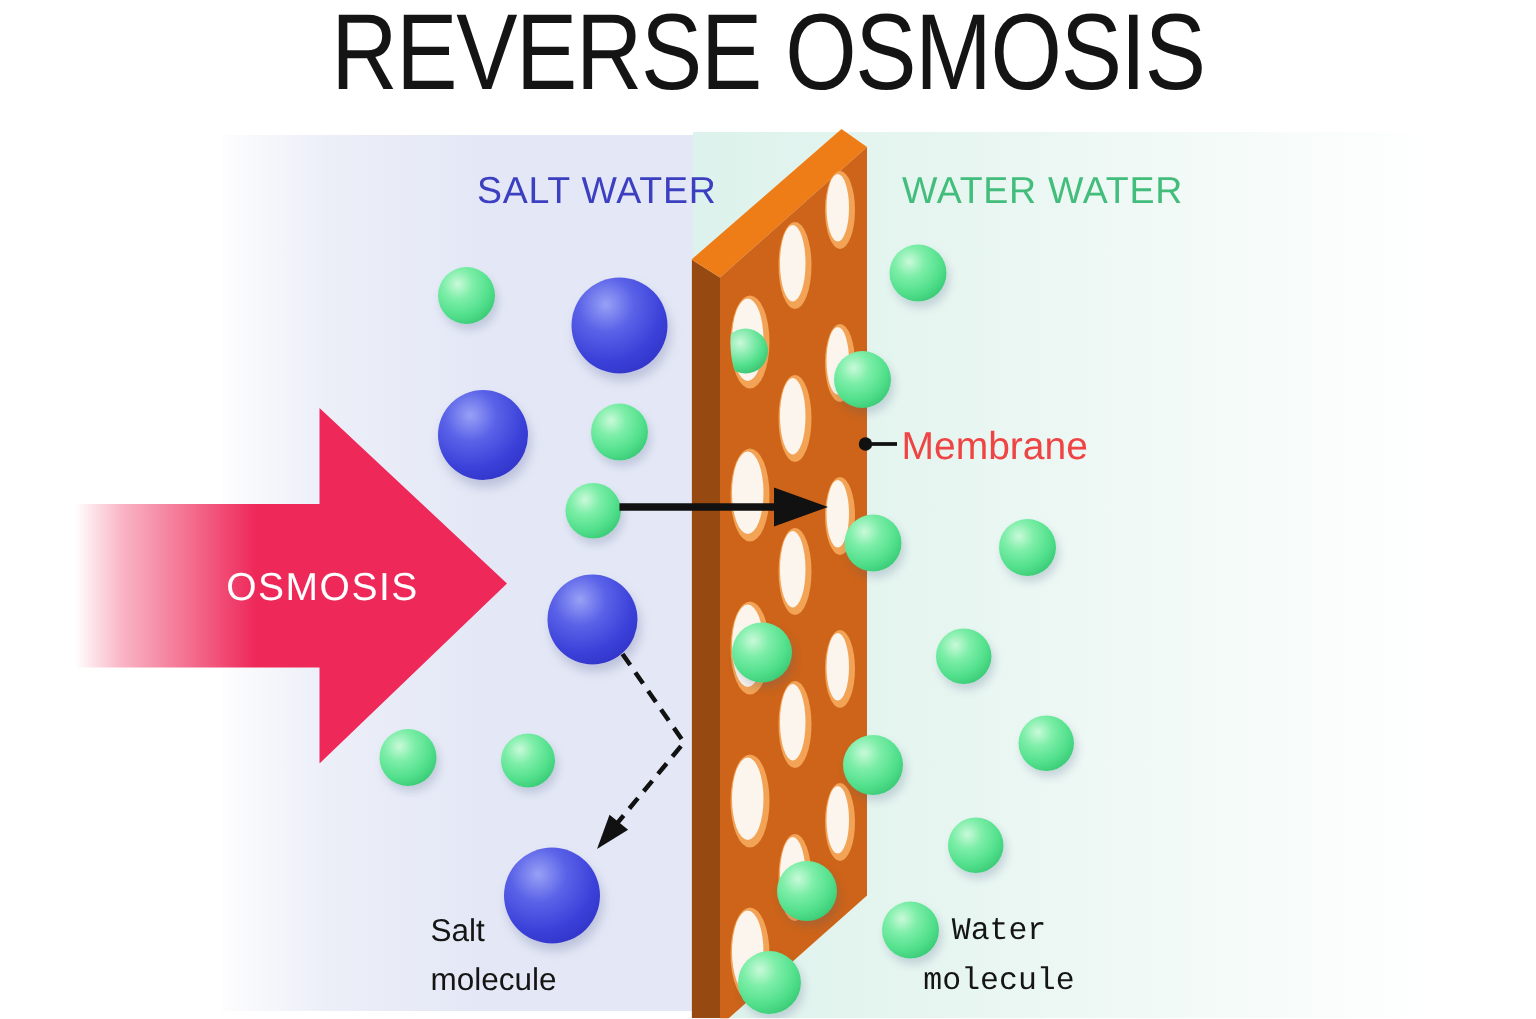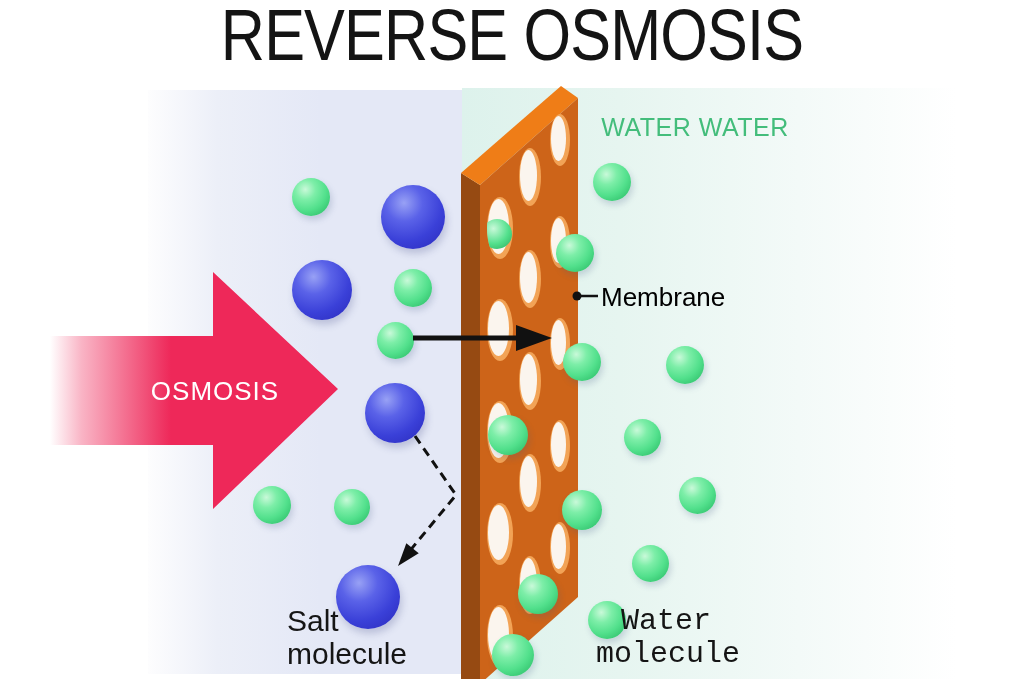--- a/index.html
+++ b/index.html
@@ -61,36 +61,37 @@
   }
   .molecule.salt{
     background:radial-gradient(circle at 36% 28%,var(--salt-molecule-light) 0%,#5a62e8 30%,var(--salt-molecule) 62%,var(--salt-molecule-dark) 95%);
     box-shadow:2px 5px 7px rgba(70,80,140,0.25);
   }
   .peek-molecule{
     position:absolute;border-radius:50%;
     background:radial-gradient(circle at 38% 32%,var(--water-molecule-light) 0%,var(--water-molecule) 55%,var(--water-molecule-dark) 100%);
   }
   
-  .membrane-callout-text{position:absolute;left:601px;top:282px;z-index:7;font-size:26px;color:#000000;}
-  .legend{position:absolute;z-index:7;font-size:30px;color:#151515;line-height:33px;}
+  .membrane-callout-text{position:absolute;left:601px;top:282px;z-index:7;font-size:26px;color:#ef4444;}
+  .legend{position:absolute;z-index:7;font-size:21px;color:#151515;line-height:33px;}
   .legend-salt{left:287px;top:604px;text-align:left;}
   .legend-water{left:596px;top:605px;width:140px;text-align:center;font-family:Liberation Mono, monospace;}
   #arrows{position:absolute;left:0;top:0;z-index:6;pointer-events:none;}
 </style>
 </head>
 <body>
 
 <div id="stage">
 
   <div class="salt-panel"></div>
   <div class="fresh-panel"></div>
 
   <div class="title">REVERSE OSMOSIS</div>
 
+  <div class="zone-label salt-label">SALT WATER</div>
   <div class="zone-label fresh-label">WATER WATER</div>
 
   <div class="pressure-arrow">
     <div class="pressure-text">OSMOSIS</div>
   </div>
 
   <div>
     <div class="membrane-side"></div>
     <div class="membrane-top"></div>
     <div class="membrane-front"></div>

